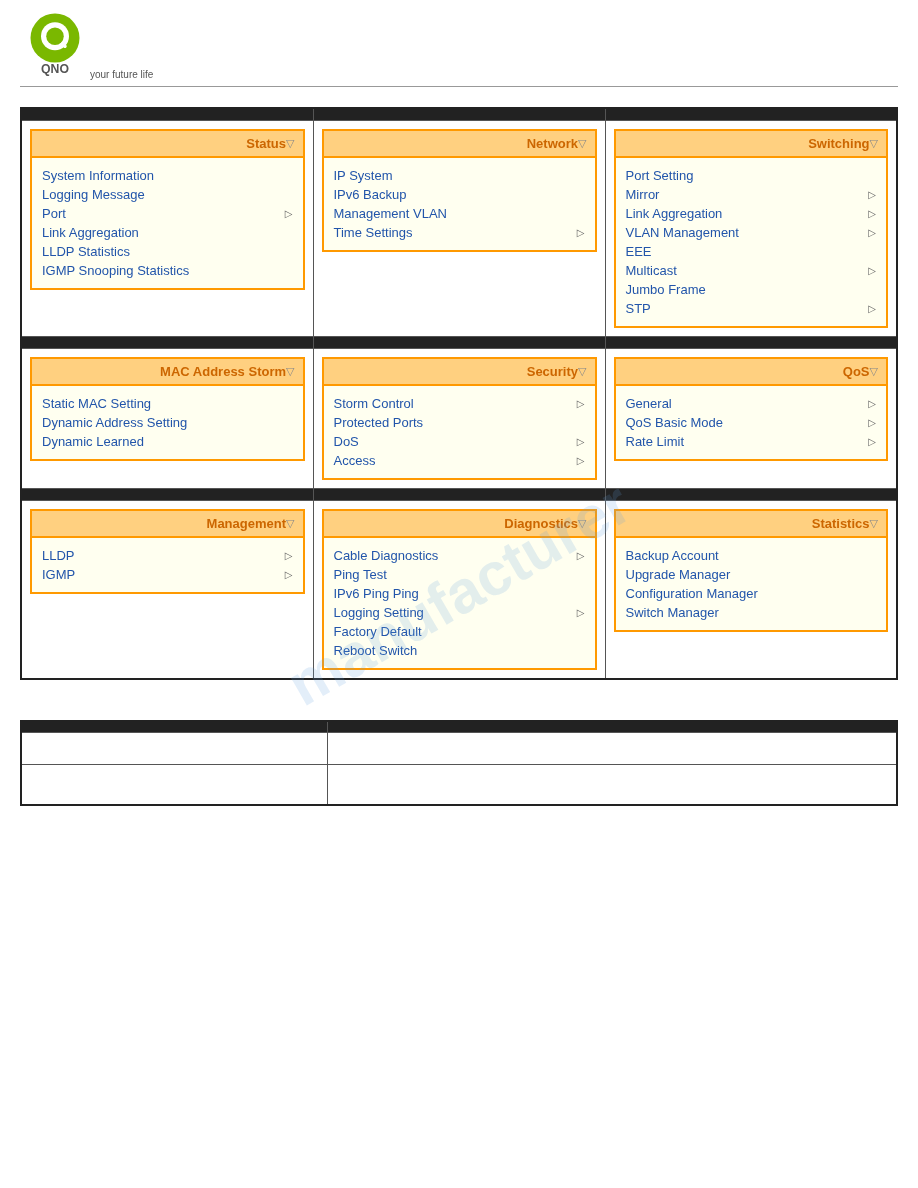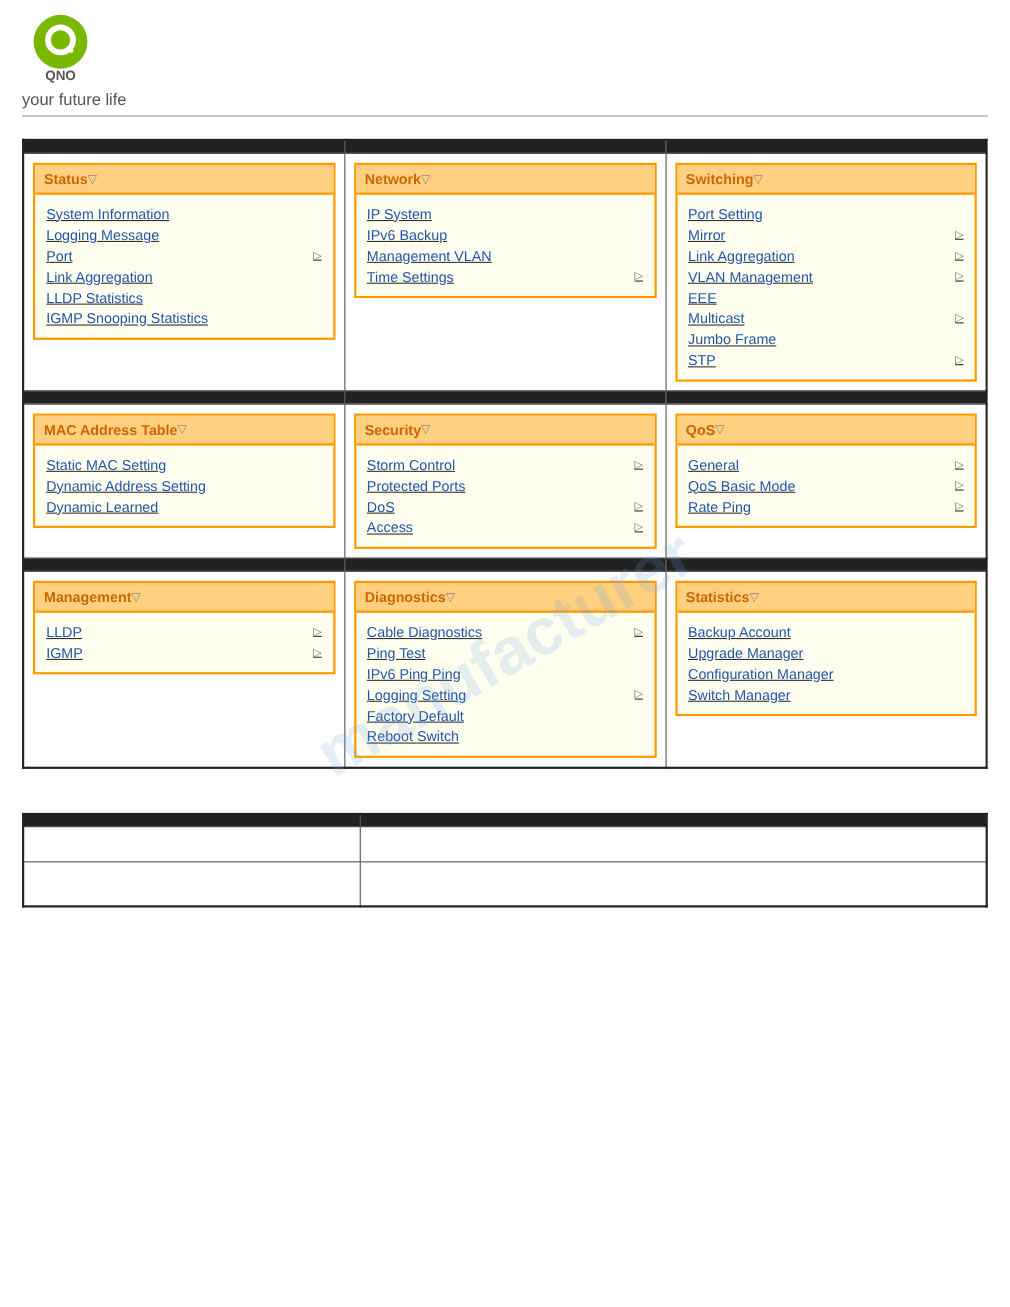--- a/index.html
+++ b/index.html
@@ -11,31 +11,31 @@
     }
 
     .header {
       padding: 10px 20px 6px 20px;
       display: flex;
       align-items: center;
     }
 
     .logo-container {
       display: flex;
-      flex-direction: column;
-      align-items: flex-start;
+      flex-direction: row;
+      align-items: flex-end;
     }
 
     .logo-svg {
       width: 70px;
       height: 70px;
     }
 
     .logo-tagline {
-      font-size: 15px;
+      font-size: 10px;
       color: #555;
       margin-top: 2px;
     }
 
     .divider {
       border: none;
       border-top: 1px solid #999;
       margin: 0 20px 10px 20px;
     }
 
@@ -67,37 +67,36 @@
       background: #fffff0;
       padding: 0;
     }
 
     .card-header {
       background: #ffd080;
       border-bottom: 2px solid #f90;
       padding: 5px 8px;
       display: flex;
       align-items: center;
-      justify-content: flex-start;
+      justify-content: flex-end;
     }
 
     .card-header-title {
       font-weight: bold;
       color: #cc6600;
       font-size: 13px;
     }
 
     .card-header-arrow {
       color: #888;
       font-size: 11px;
     }
 
     .card-body {
       padding: 8px 10px;
-      text-decoration: underline;
     }
 
     .card-link {
       display: flex;
       align-items: center;
       justify-content: space-between;
       color: #2255aa;
       text-decoration: none;
       padding: 2px 0;
       font-size: 13px;
@@ -290,21 +289,21 @@
       <td></td>
       <td></td>
       <td></td>
     </tr>
 
     <tr>
 
       <td>
         <div class="card">
           <div class="card-header">
-            <span class="card-header-title">MAC Address Table</span>
+            <span class="card-header-title">MAC Address Storm</span>
             <span class="card-header-arrow">▽</span>
           </div>
           <div class="card-body">
             <a class="card-link" href="#">
               <span>Static MAC Setting</span>
             </a>
             <a class="card-link" href="#">
               <span>Dynamic Address Setting</span>
             </a>
             <a class="card-link" href="#">
@@ -349,21 +348,21 @@
           <div class="card-body">
             <a class="card-link" href="#">
               <span>General</span>
               <span class="arrow-right">▷</span>
             </a>
             <a class="card-link" href="#">
               <span>QoS Basic Mode</span>
               <span class="arrow-right">▷</span>
             </a>
             <a class="card-link" href="#">
-              <span>Rate Ping</span>
+              <span>Rate Limit</span>
               <span class="arrow-right">▷</span>
             </a>
           </div>
         </div>
       </td>
     </tr>
 
     <tr class="section-header-row">
       <td></td>
       <td></td>

